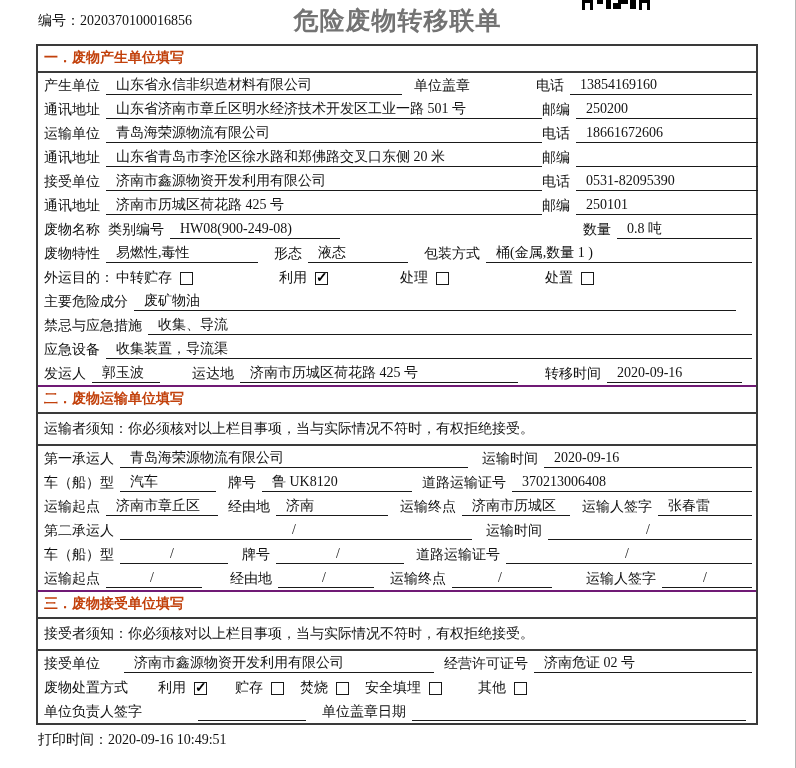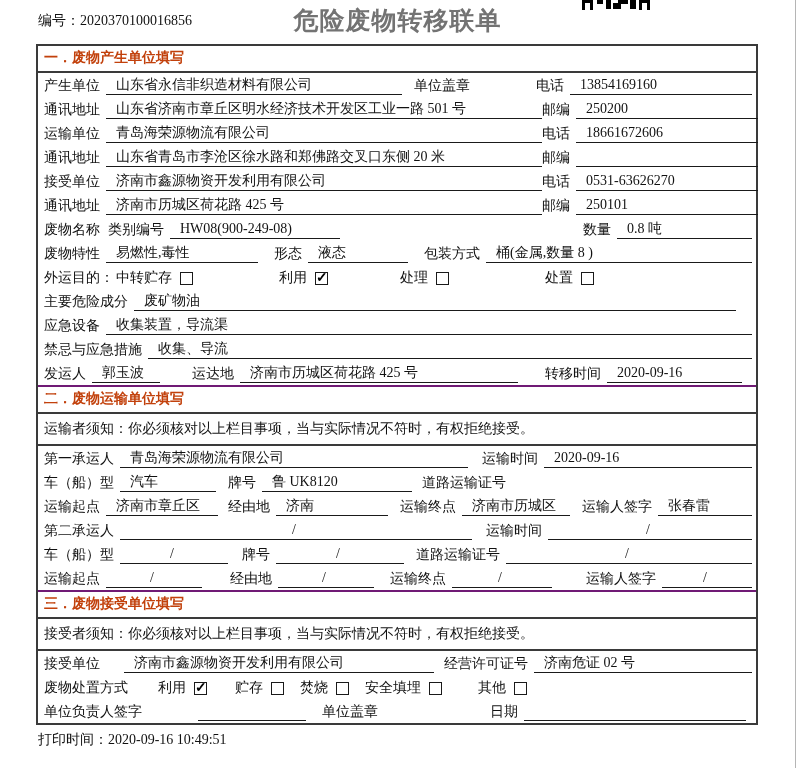--- a/index.html
+++ b/index.html
@@ -108,21 +108,21 @@
     <span class="lb">通讯地址</span>
     <span class="fl" style="width:436px">山东省青岛市李沧区徐水路和郑佛路交叉口东侧 20 米</span>
     <span class="lb mla">邮编</span>
     <span class="fl" style="width:182px"></span>
   </div>
 
   <div class="row">
     <span class="lb">接受单位</span>
     <span class="fl" style="width:436px">济南市鑫源物资开发利用有限公司</span>
     <span class="lb mla">电话</span>
-    <span class="fl" style="width:182px">0531-63626270</span>
+    <span class="fl" style="width:182px">0531-82095390</span>
   </div>
 
   <div class="row">
     <span class="lb">通讯地址</span>
     <span class="fl" style="width:436px">济南市历城区荷花路 425 号</span>
     <span class="lb mla">邮编</span>
     <span class="fl" style="width:182px">250101</span>
   </div>
 
   <div class="row">
@@ -132,21 +132,21 @@
     <span class="lb mla">数量</span>
     <span class="fl" style="width:135px">0.8 吨</span>
   </div>
 
   <div class="row">
     <span class="lb">废物特性</span>
     <span class="fl" style="width:152px">易燃性,毒性</span>
     <span class="lb" style="margin-left:16px">形态</span>
     <span class="fl" style="width:100px">液态</span>
     <span class="lb" style="margin-left:16px">包装方式</span>
-    <span class="fl g">桶(金属,数量 8 )</span>
+    <span class="fl g">桶(金属,数量 1 )</span>
   </div>
 
   <div class="row">
     <span class="lb">外运目的：</span>
     <span class="cbg" style="margin-left:2px">
       <span class="lb">中转贮存</span>
       <span class="cb"></span>
     </span>
     <span class="cbg" style="margin-left:86px">
       <span class="lb">利用</span>
@@ -161,27 +161,27 @@
       <span class="cb"></span>
     </span>
   </div>
 
   <div class="row">
     <span class="lb">主要危险成分</span>
     <span class="fl g" style="margin-right:16px">废矿物油</span>
   </div>
 
   <div class="row">
+    <span class="lb">禁忌与应急措施</span>
+    <span class="fl g">收集、导流</span>
+  </div>
+
+  <div class="row">
     <span class="lb">应急设备</span>
     <span class="fl g">收集装置，导流渠</span>
-  </div>
-
-  <div class="row">
-    <span class="lb">禁忌与应急措施</span>
-    <span class="fl g">收集、导流</span>
   </div>
 
   <div class="row">
     <span class="lb">发运人</span>
     <span class="fl" style="width:68px">郭玉波</span>
     <span class="lb" style="margin-left:32px">运达地</span>
     <span class="fl" style="width:278px">济南市历城区荷花路 425 号</span>
     <span class="lb mla">转移时间</span>
     <span class="fl" style="width:135px;margin-right:10px">2020-09-16</span>
   </div>
@@ -199,20 +199,21 @@
     <span class="lb" style="margin-left:14px">运输时间</span>
     <span class="fl g">2020-09-16</span>
   </div>
 
   <div class="row">
     <span class="lb">车（船）型</span>
     <span class="fl" style="width:96px">汽车</span>
     <span class="lb" style="margin-left:12px">牌号</span>
     <span class="fl" style="width:150px">鲁 UK8120</span>
     <span class="lb" style="margin-left:10px">道路运输证号</span>
+    <span class="fl g">370213006408</span>
   </div>
 
   <div class="row">
     <span class="lb">运输起点</span>
     <span class="fl" style="width:112px">济南市章丘区</span>
     <span class="lb" style="margin-left:10px">经由地</span>
     <span class="fl" style="width:112px">济南</span>
     <span class="lb" style="margin-left:12px">运输终点</span>
     <span class="fl" style="width:108px">济南市历城区</span>
     <span class="lb" style="margin-left:12px">运输人签字</span>
@@ -282,21 +283,21 @@
     <span class="cbg" style="margin-left:36px">
       <span class="lb">其他</span>
       <span class="cb"></span>
     </span>
   </div>
 
   <div class="row">
     <span class="lb">单位负责人签字</span>
     <span class="fl" style="width:108px;margin-left:56px"></span>
     <span class="lb" style="margin-left:16px">单位盖章</span>
-    <span class="lb" style="margin-left:112px">日期</span>
+    <span class="lb" style="">日期</span>
     <span class="fl g" style="margin-right:6px"></span>
   </div>
 
 </div>
 
 <div class="footer">
   <span>打印时间：</span><span>2020-09-16 10:49:51</span>
 </div>
 
 </body></html>

